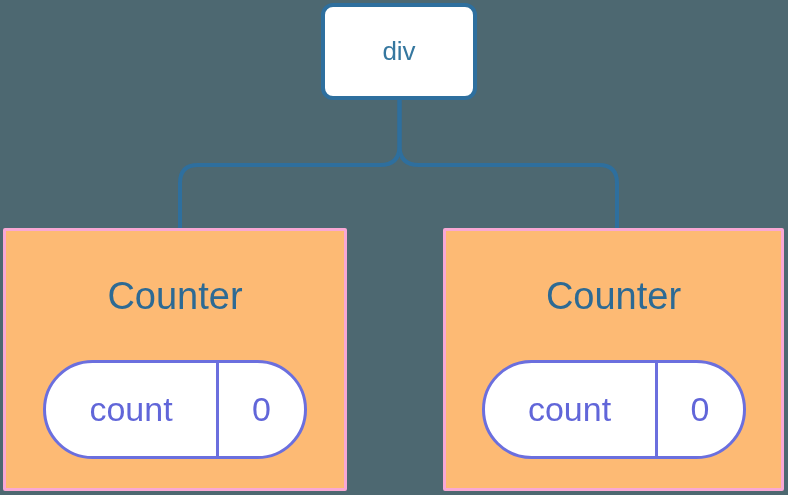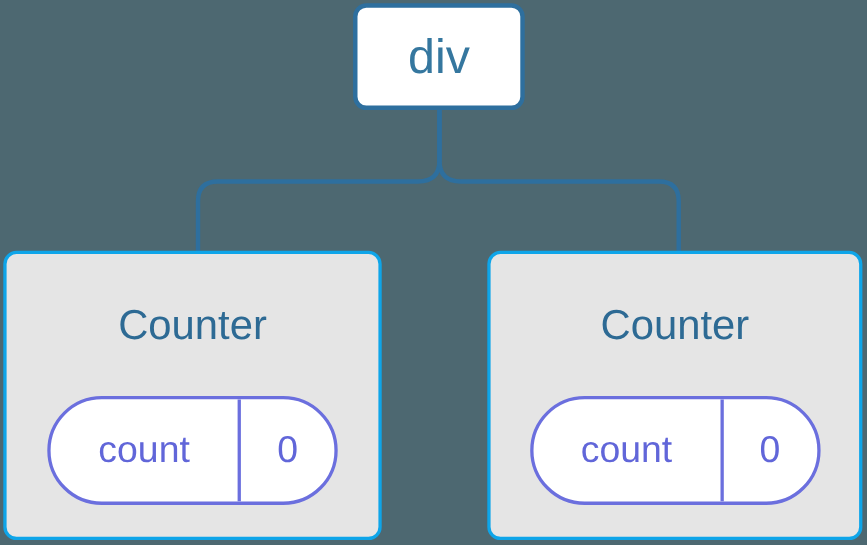--- a/index.html
+++ b/index.html
@@ -34,32 +34,32 @@
     top: 3px;
     width: 156px;
     height: 97px;
     box-sizing: border-box;
     background: #ffffff;
     border: 4px solid #2e6f9e;
     border-radius: 12px;
     display: flex;
     align-items: center;
     justify-content: center;
-    font-size: 44px;
+    font-size: 26px;
     font-weight: 500;
     color: #35779f;
   }
   .card {
     position: absolute;
     top: 228px;
     height: 263px;
     box-sizing: border-box;
-    background: #e5e5e5;
-    border: 3px solid #0ea5e9;
-    border-radius: 12px;
+    background: #fdba74;
+    border: 3px solid #f9a8d4;
+    border-radius: 2px;
   }
   .card-left  { left: 3px;   width: 344px; }
   .card-right { left: 443px; width: 341px; }
   .card-title {
     position: absolute;
     top: 44px;
     left: 0;
     right: 0;
     text-align: center;
     font-size: 38px;

